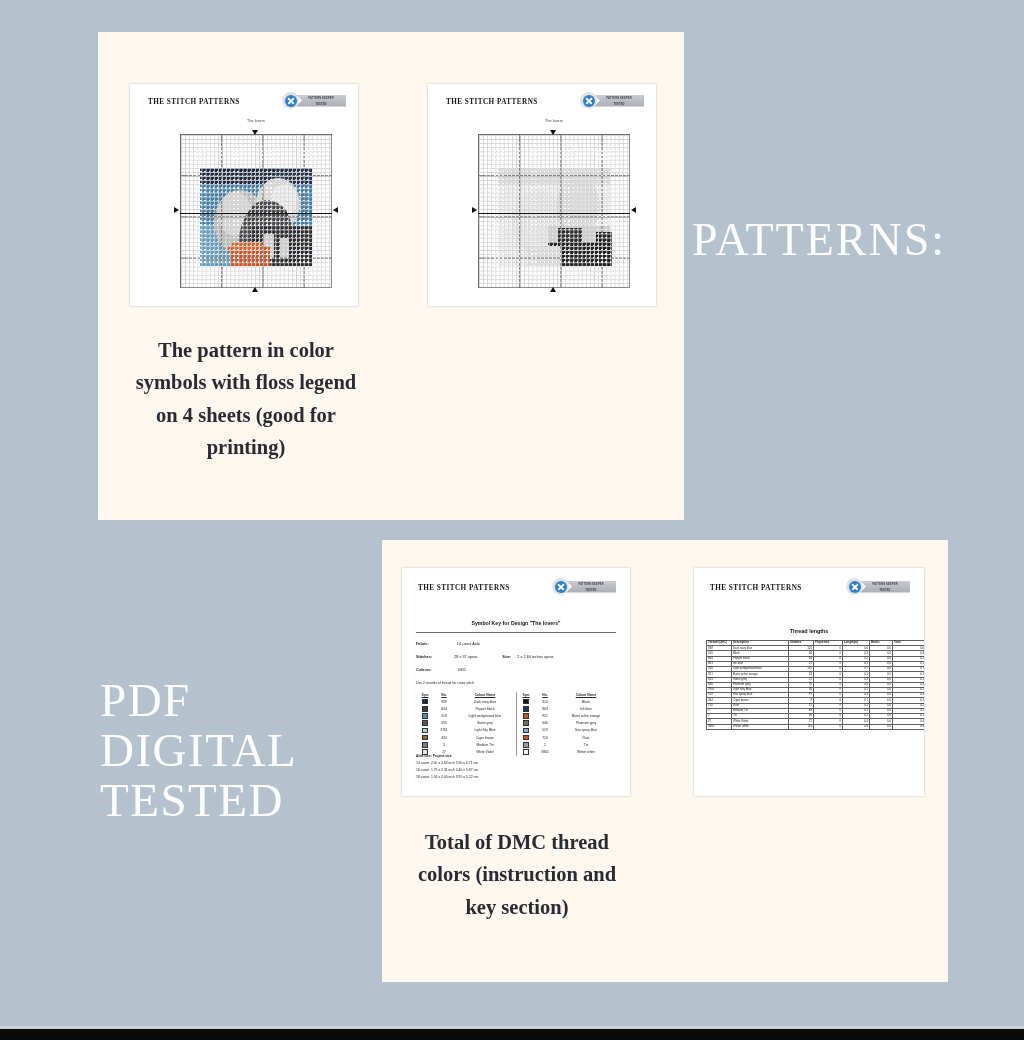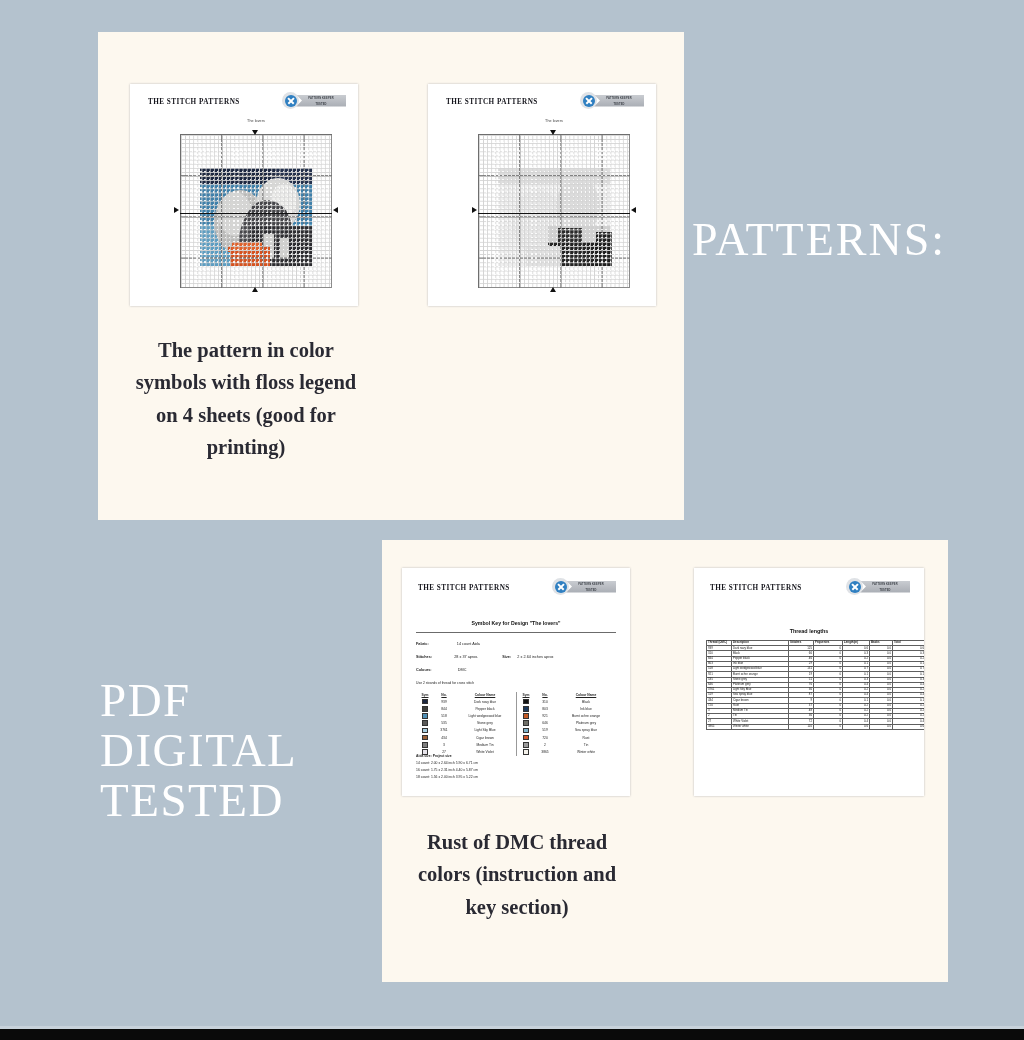--- a/index.html
+++ b/index.html
@@ -3003,21 +3003,21 @@
             <td class="num">110</td>
             <td class="num">0</td>
             <td class="num">0.6</td>
             <td class="num">0.0</td>
             <td class="num">0.6</td>
           </tr>
         </tbody>
     </table>
   </div>
 
-  <div class="caption" id="caption-3">Rust of DMC thread colors (instruction and key section)</div>
+  <div class="caption" id="caption-3">Total of DMC thread colors (instruction and key section)</div>
 
   <div class="headline" id="pdf-text">
     <div>PDF</div>
     <div>DIGITAL</div>
     <div>TESTED</div>
   </div>
 
   <div id="bottom-seam"></div>
   <div id="bottom-bar"></div>
 </div>

